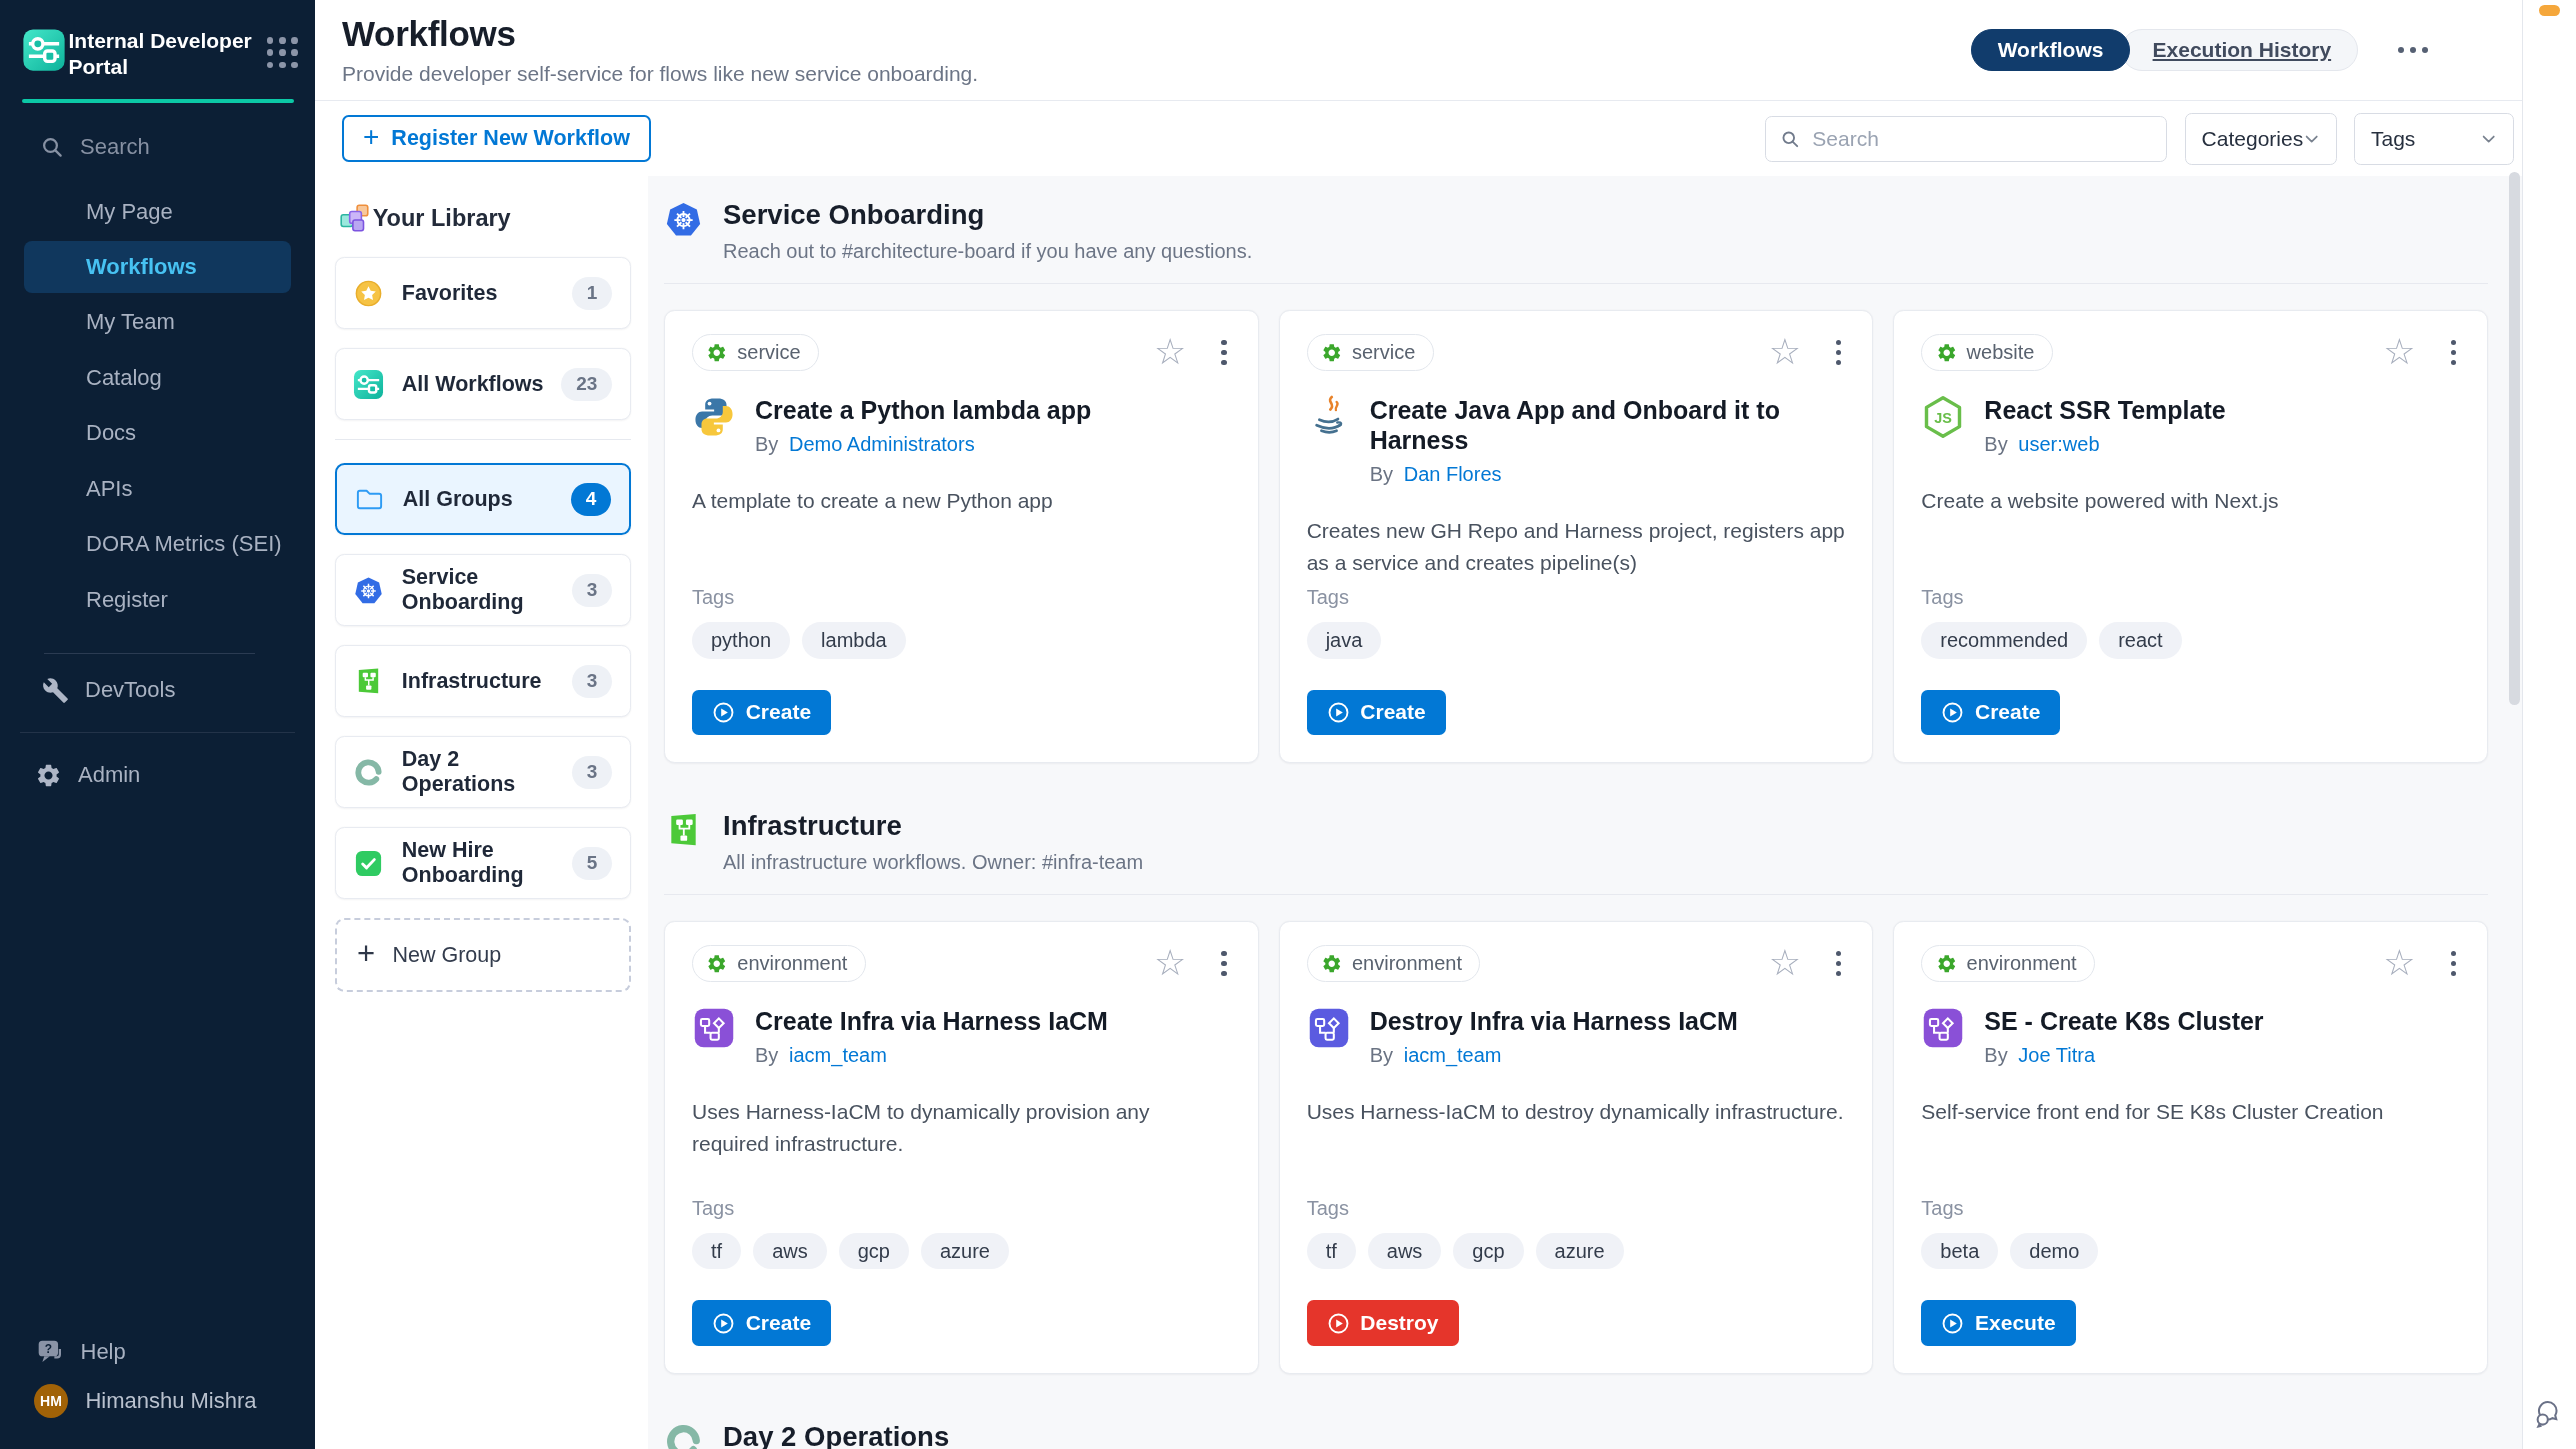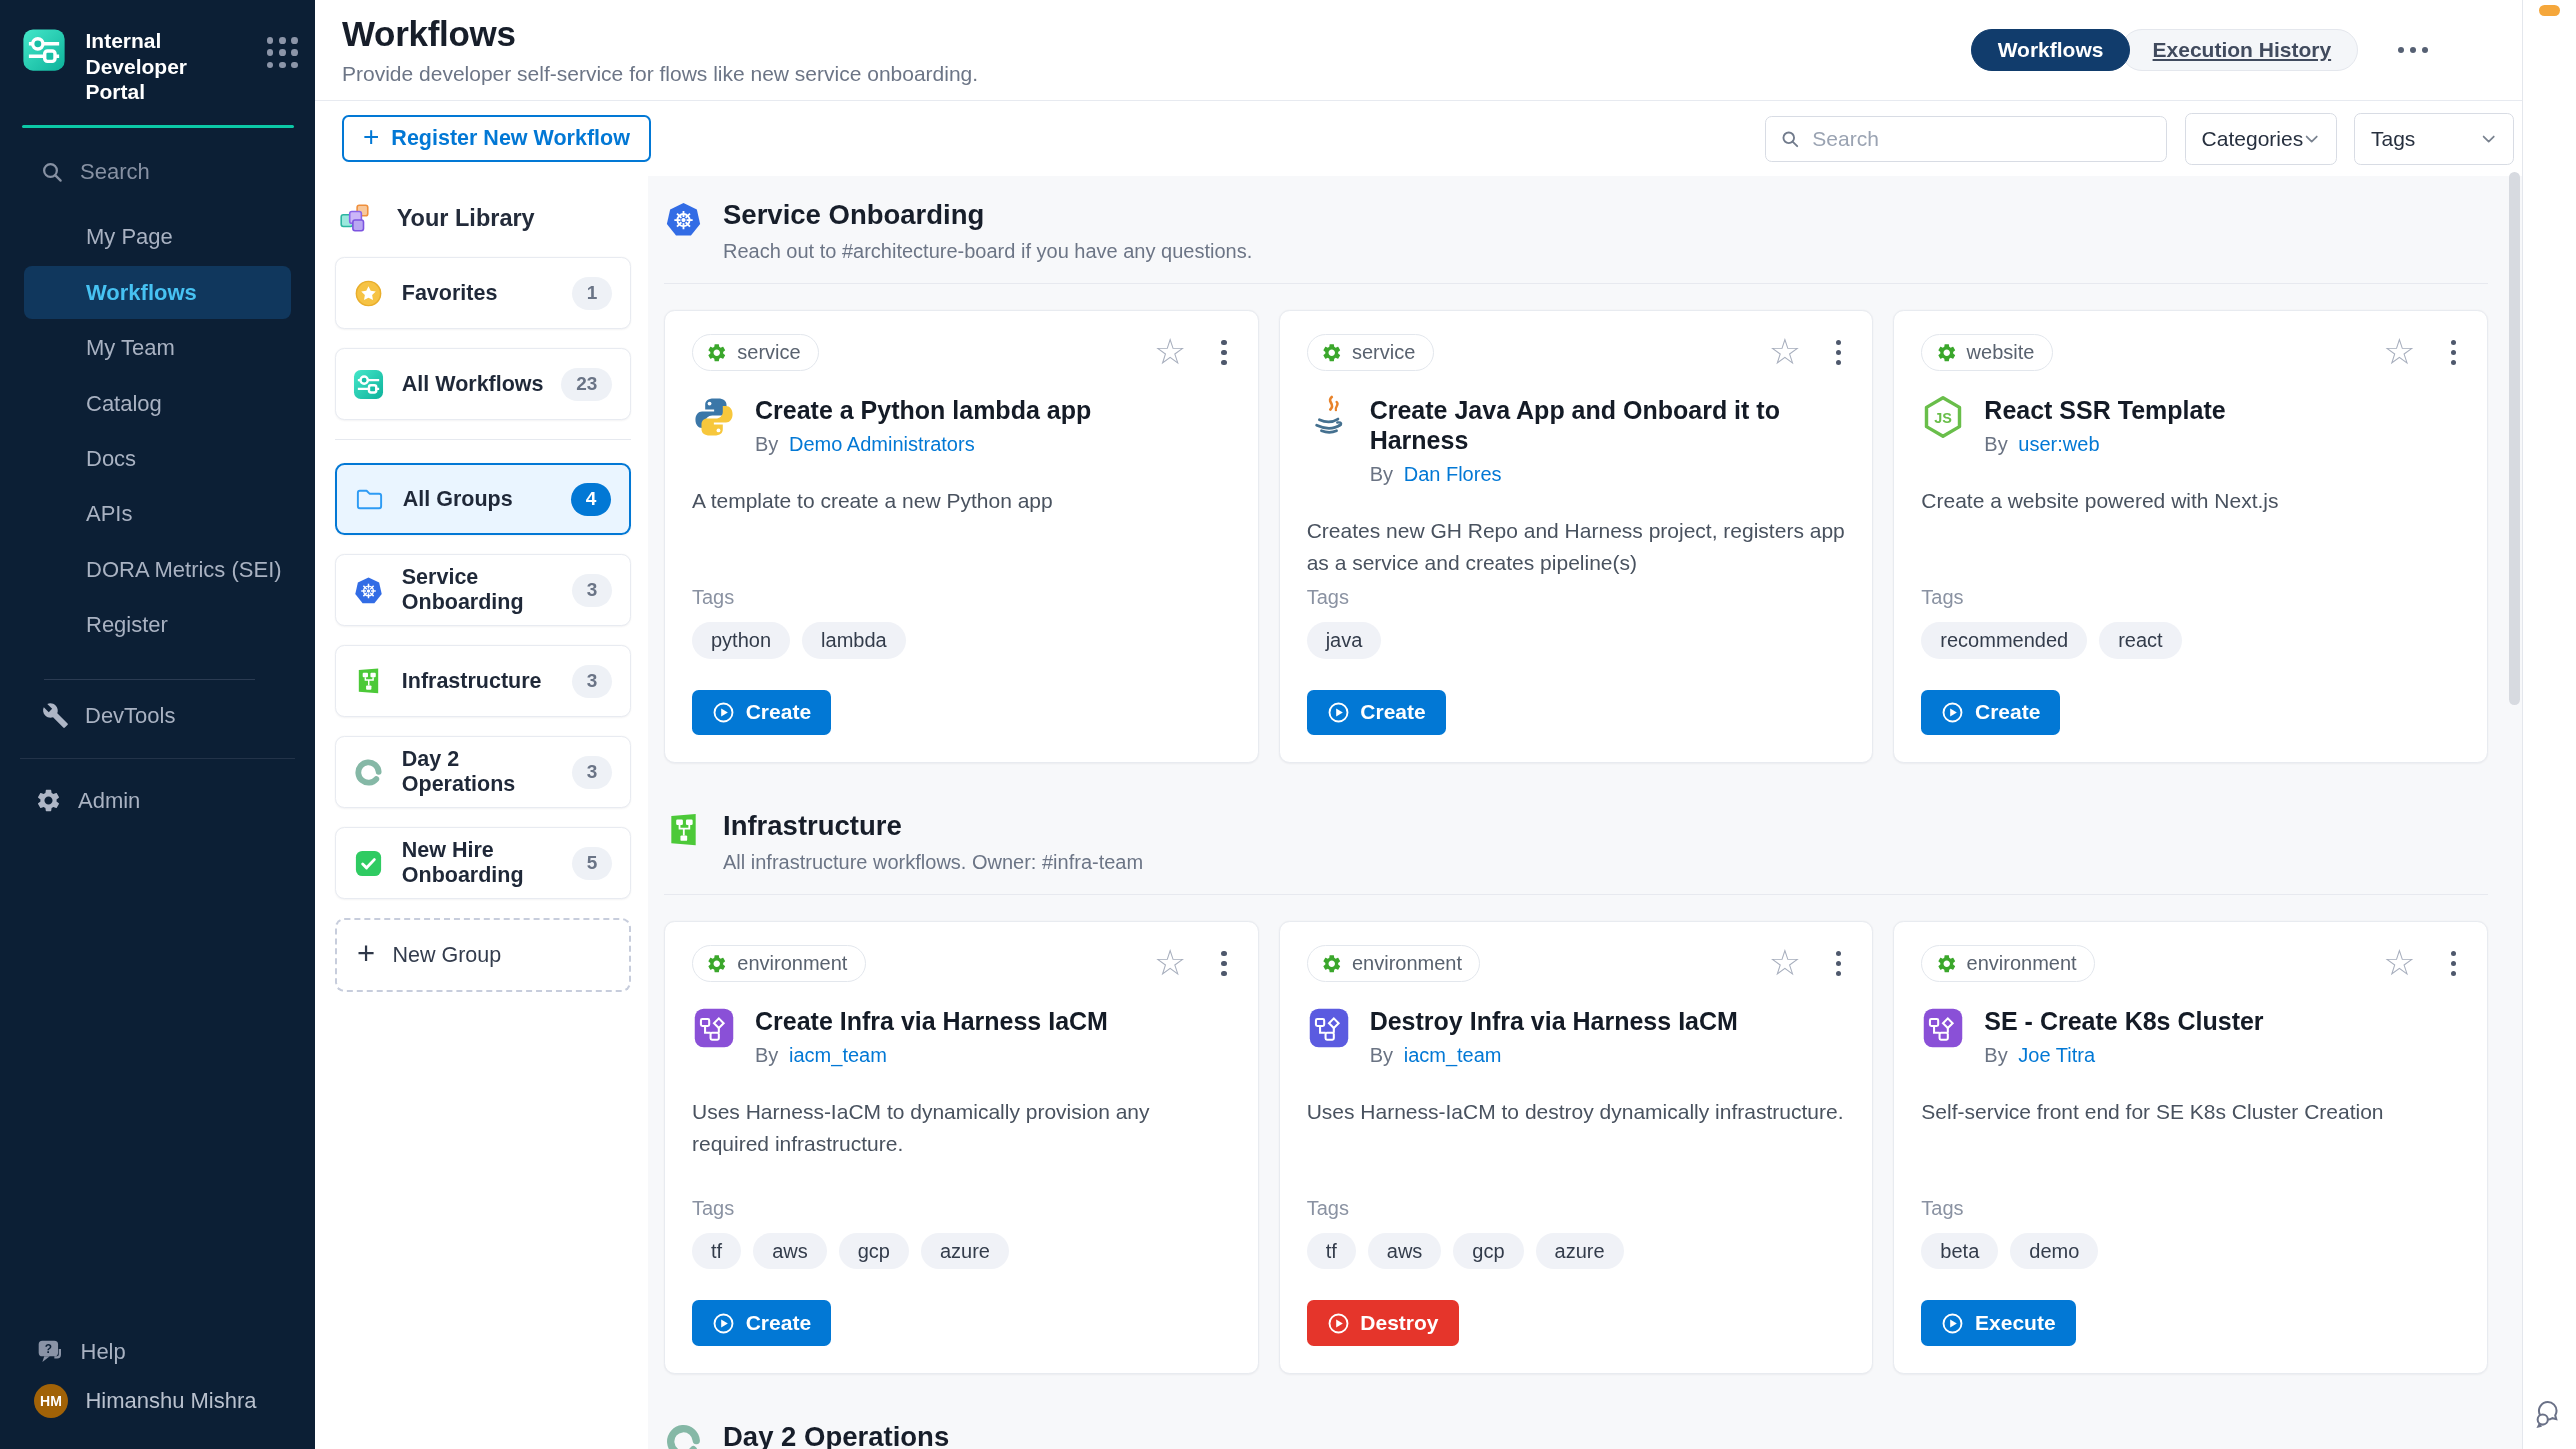--- a/index.html
+++ b/index.html
@@ -6,21 +6,21 @@
   html,body { margin:0; padding:0; }
   body {
     width:2576px; height:1449px; overflow:hidden;
     font-family:"Liberation Sans", sans-serif;
     background:#F7F8FA; color:#1D2532;
   }
   .app { display:flex; width:100%; height:100%; }
 
   
   .sidebar { width:315px; flex-shrink:0; background:#0C1F35; color:#A9B2C2; display:flex; flex-direction:column; }
-  .brand { display:flex; align-items:flex-start; gap:20px; padding:28px 17.4px 0 21.5px; }
+  .brand { display:flex; align-items:flex-start; gap:3px; padding:28px 17.4px 0 21.5px; }
   .brand-logo { width:44px; height:44px; flex-shrink:0; }
   .brand-title { color:#fff; font-size:21px; font-weight:700; line-height:1.22; flex:1; }
   .grid9 { display:grid; grid-template-columns:repeat(3,6.7px); gap:5.4px; margin-top:9.4px; cursor:pointer; }
   .grid9 i { width:6.7px; height:6.7px; border-radius:50%; background:#8C95A8; }
   .teal-line { height:3.4px; background:#0CC8A6; margin:20px 21.5px 0; border-radius:2px; }
   .side-search { display:flex; align-items:center; gap:16px; padding:31px 0 0 40px; font-size:22px; color:#8791A3; cursor:pointer; }
   .side-search svg { width:24px; height:24px; }
   .nav { margin-top:25.5px; padding:0 24px; list-style:none; }
   .nav-item { padding:13.4px 0 13.4px 62px; font-size:22px; border-radius:8px; color:#A9B2C2; cursor:pointer; margin-bottom:2.7px; }
   .nav-item.active { background:#10375D; color:#47C2F2; font-weight:700; }
@@ -54,21 +54,21 @@
   .searchbox { width:402px; height:46px; border:1.3px solid #D8DCE4; border-radius:6.7px; background:#fff; display:flex; align-items:center; gap:10.7px; padding:0 13.4px; color:#717B8C; }
   .searchbox svg { width:20px; height:20px; flex-shrink:0; }
   .searchbox input { border:none; outline:none; font-size:21px; flex:1; font-family:inherit; color:#2A3342; background:transparent; min-width:0; }
   .searchbox input::placeholder { color:#9AA3B2; }
   .filter { height:52px; border:1.3px solid #D8DCE4; border-radius:6.7px; background:#fff; display:flex; align-items:center; padding:0 16px; font-size:21px; color:#27303F; cursor:pointer; }
   .filter .chev { margin-left:auto; color:#79828F; width:17.4px; height:17.4px; }
   .w-cat { width:152px; } .w-tags { width:160px; }
 
   .content { flex:1; display:flex; min-height:0; background:#F7F8FA; }
   .library { width:333px; flex-shrink:0; background:#fff; padding:19px 17.4px 0 20px; }
-  .lib-head { display:flex; align-items:center; gap:25px; font-size:23.5px; font-weight:700; color:#232B3A; margin:6.7px 0 21.5px 2.7px; }
+  .lib-head { display:flex; align-items:center; gap:1px; font-size:23.5px; font-weight:700; color:#232B3A; margin:6.7px 0 21.5px 2.7px; }
   .lib-head .icon-wrap svg { width:34px; height:34px; display:block; }
   .lib-item { display:flex; align-items:center; gap:17.4px; height:72px; border:1.3px solid #E8EBF1; border-radius:9.4px; padding:0 17.4px; margin-bottom:19px; background:#fff; cursor:pointer; box-shadow:0 0.7px 2px rgba(16,24,40,.05); }
   .lib-item .icon-wrap svg { width:31px; height:31px; display:block; }
   .lib-label { font-size:21.5px; color:#1F2838; font-weight:600; }
   .lib-count { margin-left:auto; background:#EEF1F6; color:#6A7486; font-size:19px; font-weight:600; padding:5.4px 14.8px; border-radius:670px; }
   .lib-item.active { border:2px solid #0278D5; background:#EAF5FF; }
   .lib-item.active .lib-count { background:#0278D5; color:#fff; }
   .lib-divider { border-top:1.3px solid #E6E9EF; margin:5.4px 0 23px; }
   .lib-new { display:flex; align-items:center; gap:17.4px; height:74px; border:2px dashed #C7CDDC; border-radius:9.4px; padding:0 20px; color:#333C4D; font-size:21.5px; cursor:pointer; }
   .lib-new .plus { font-size:31px; color:#2E3748; line-height:1; margin-top:-4px; }

